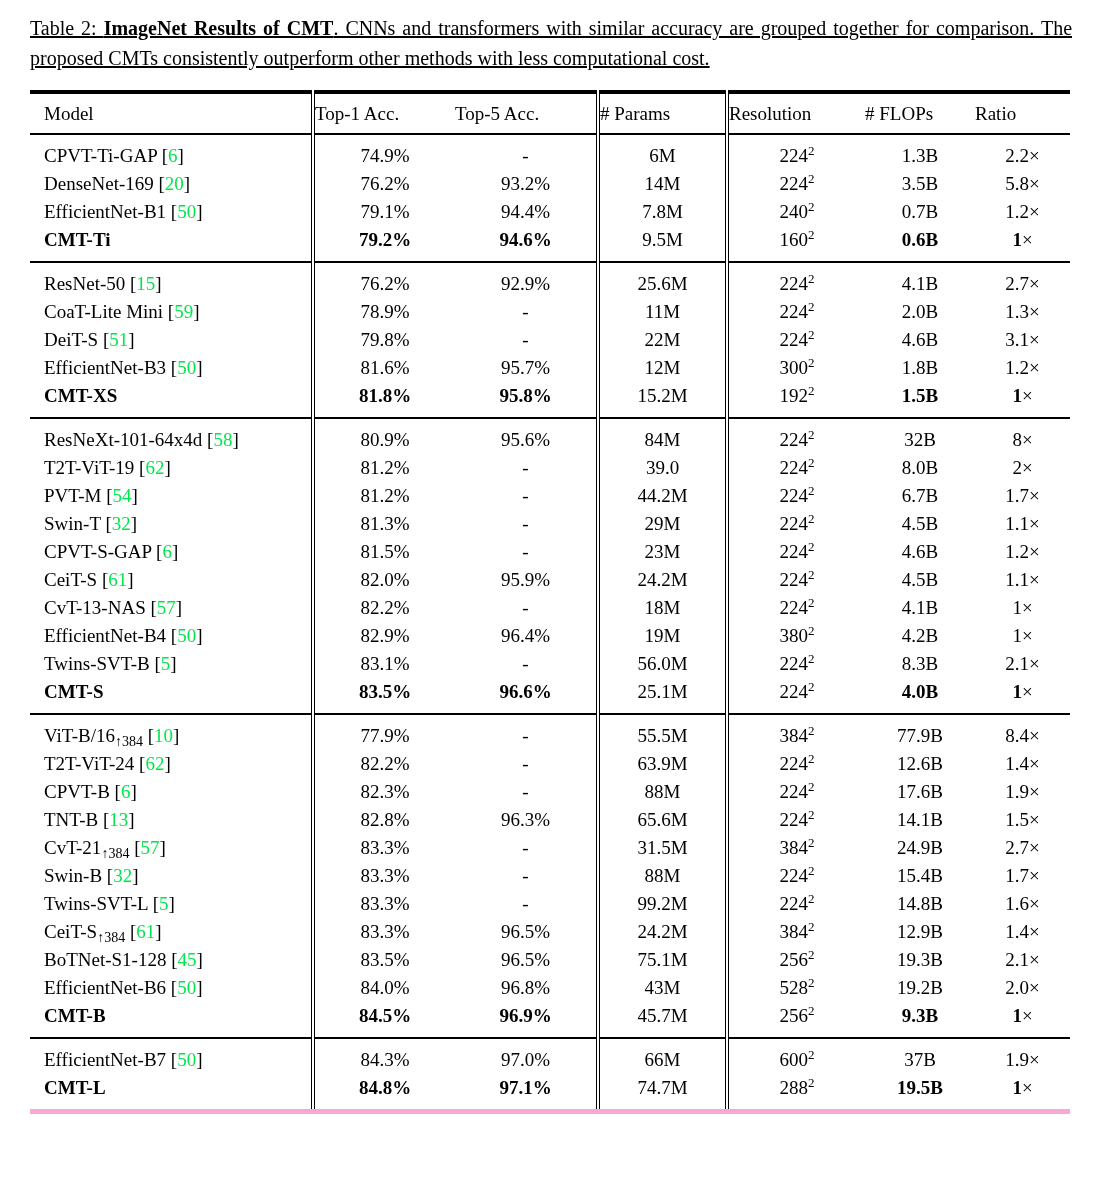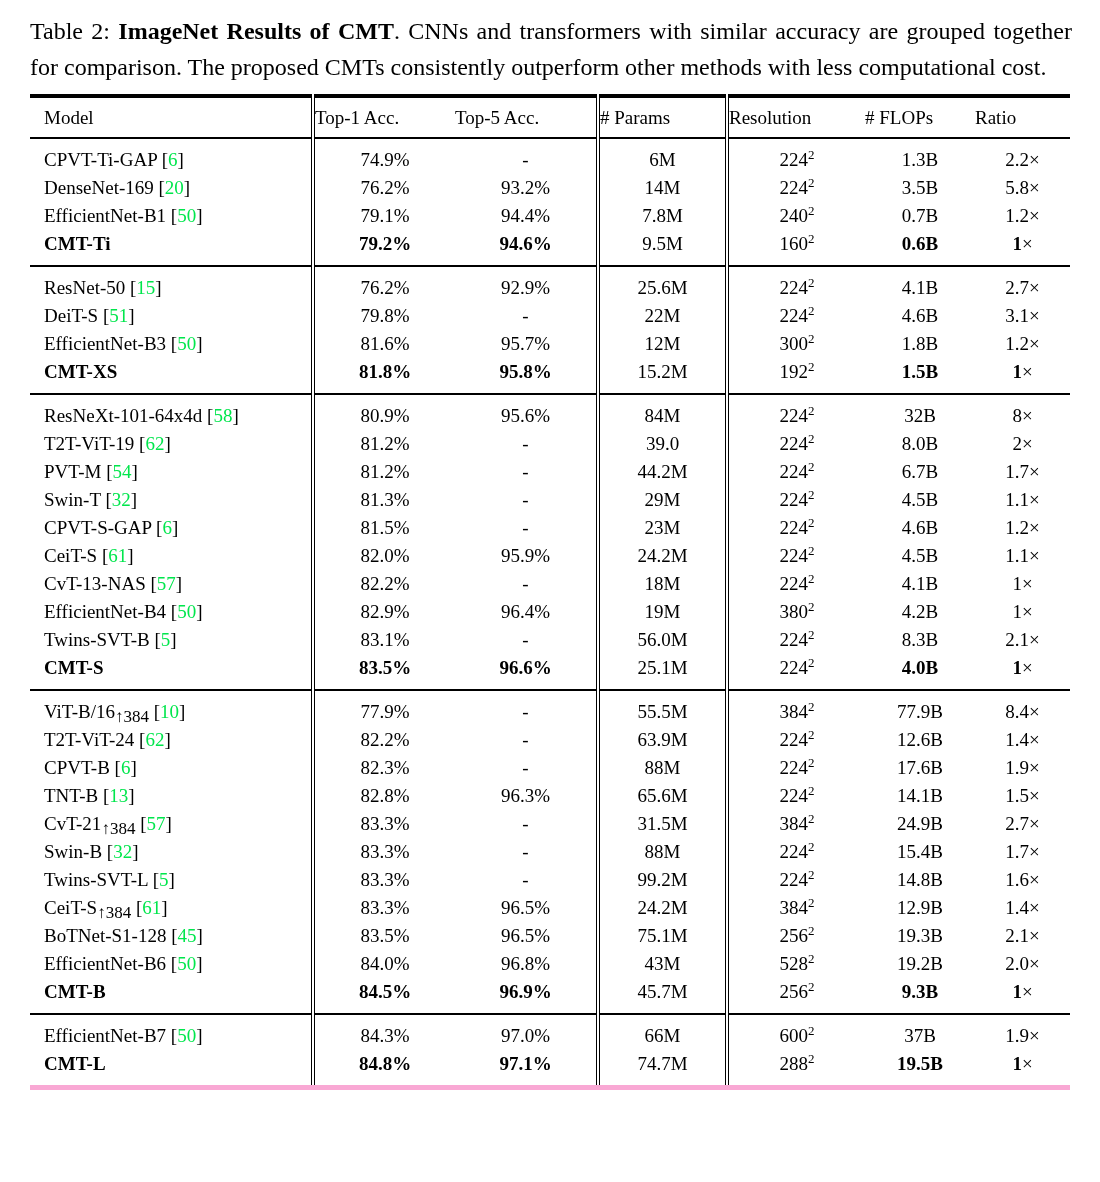--- a/index.html
+++ b/index.html
@@ -6,24 +6,25 @@
     margin: 0;
     padding: 0;
     background: #ffffff;
     width: 1100px;
     height: 1182px;
     font-family: "Liberation Serif", "DejaVu Serif", serif;
     color: #000;
     overflow: hidden;
   }
   .caption {
-    margin: 13px 28px 9px 30px;
-    font-size: 24px;
+    margin: 13px 28px 17px 30px;
+    font-size: 20px;
     line-height: 1.5;
     text-align: justify;
+    text-decoration: underline;
   }
   .caption b { font-weight: bold; }
   table {
     border-collapse: collapse;
     table-layout: fixed;
     margin-left: 30px;
     width: 1040px;
     border-top: 4px solid #000;
     border-bottom: 5px solid #f9a8d4;
     font-size: 19px;
@@ -51,21 +52,21 @@
     height: 28px;
     white-space: nowrap;
   }
   td.c0 { text-align: left; padding-left: 14px; }
   .c1, .c3, .c4 { border-left: 4px double #000; }
   tbody tr:first-child td { padding-top: 7px; }
   tbody tr:last-child td { padding-bottom: 7px; }
   .b, .cmt .nm { font-weight: bold; }
   .cite { color: var(--cite, #00E64C); }
   sub.msub {
-    font-size: 17px;
+    font-size: 14px;
     vertical-align: -4px;
     line-height: 0;
   }
   sup.rexp {
     font-size: 13px;
     vertical-align: 7px;
     line-height: 0;
   }
 </style>
 </head>
@@ -137,20 +138,29 @@
         <tr>
           <td class="c0"><span class="nm">ResNet-50</span> [<span class="cite">15</span>]</td>
           <td class="c1">76.2%</td>
           <td class="c2">92.9%</td>
           <td class="c3">25.6M</td>
           <td class="c4">224<sup class="rexp">2</sup></td>
           <td class="c5">4.1B</td>
           <td class="c6"><span>2.7</span>×</td>
         </tr>
         <tr>
+          <td class="c0"><span class="nm">CoaT-Lite Mini</span> [<span class="cite">59</span>]</td>
+          <td class="c1">78.9%</td>
+          <td class="c2">-</td>
+          <td class="c3">11M</td>
+          <td class="c4">224<sup class="rexp">2</sup></td>
+          <td class="c5">2.0B</td>
+          <td class="c6"><span>1.3</span>×</td>
+        </tr>
+        <tr>
           <td class="c0"><span class="nm">DeiT-S</span> [<span class="cite">51</span>]</td>
           <td class="c1">79.8%</td>
           <td class="c2">-</td>
           <td class="c3">22M</td>
           <td class="c4">224<sup class="rexp">2</sup></td>
           <td class="c5">4.6B</td>
           <td class="c6"><span>3.1</span>×</td>
         </tr>
         <tr>
           <td class="c0"><span class="nm">EfficientNet-B3</span> [<span class="cite">50</span>]</td>

